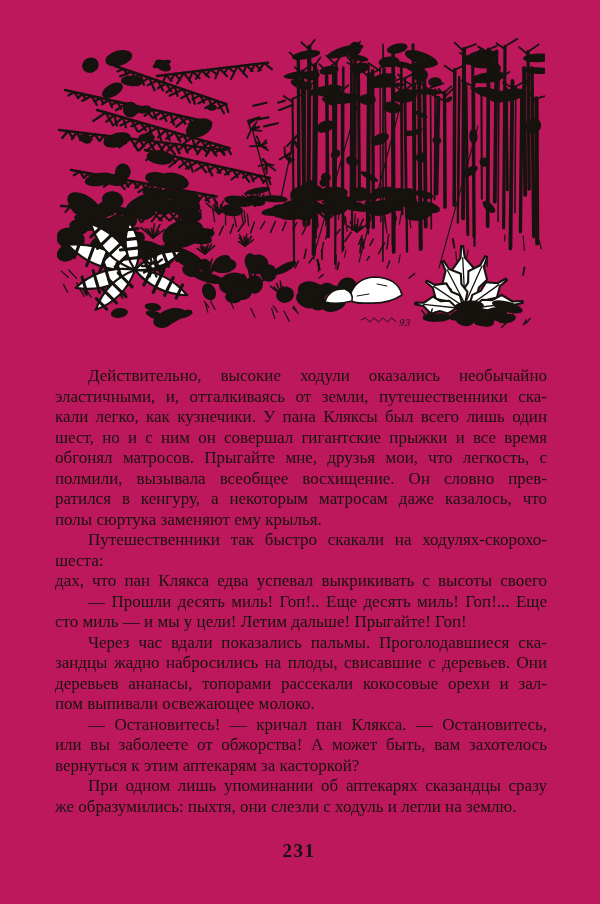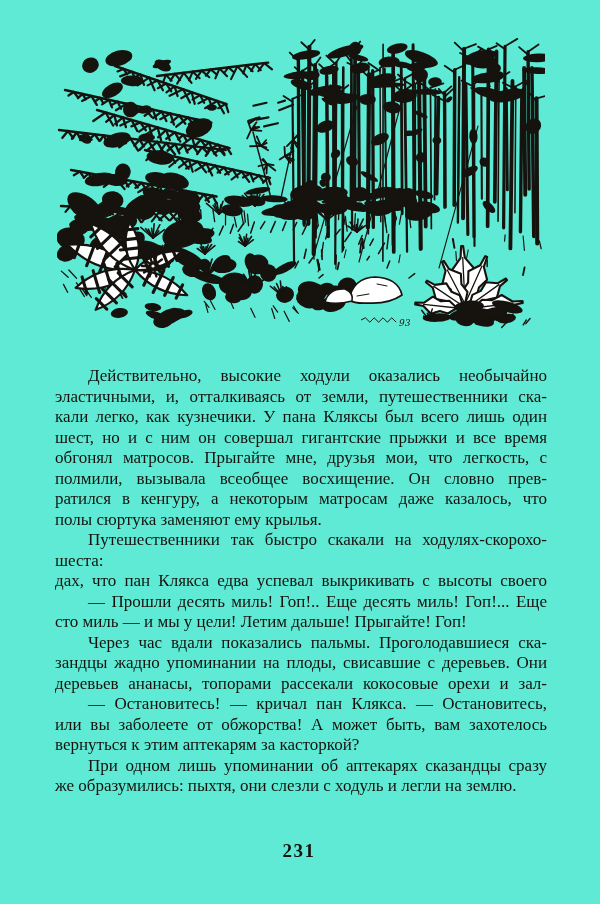--- a/index.html
+++ b/index.html
@@ -5,21 +5,21 @@
   html,body { margin:0; padding:0; }
   body {
     width:600px; height:904px;
     background:#ffffff;
     font-family:"Liberation Serif", serif;
     overflow:hidden;
   }
   .page {
     position:relative;
     width:600px; height:904px;
-    background:#5eead4;
+    background:#be185d;
   }
   .illu {
     position:absolute;
     left:57px; top:38px;
   }
   .text-block {
     position:absolute;
     left:55px; top:366px;
     width:492px;
     color:#16130f;
@@ -972,22 +972,23 @@
       <div class="line">обгонял матросов. Прыгайте мне, друзья мои, что легкость, с</div>
       <div class="line">полмили, вызывала всеобщее восхищение. Он словно прев-</div>
       <div class="line">ратился в кенгуру, а некоторым матросам даже казалось, что</div>
       <div class="line last">полы сюртука заменяют ему крылья.</div>
       <div class="line indent">Путешественники так быстро скакали на ходулях-скорохо-</div>
       <div class="line last">шеста:</div>
       <div class="line">дах, что пан Клякса едва успевал выкрикивать с высоты своего</div>
       <div class="line indent">— Прошли десять миль! Гоп!.. Еще десять миль! Гоп!... Еще</div>
       <div class="line last">сто миль — и мы у цели! Летим дальше! Прыгайте! Гоп!</div>
       <div class="line indent">Через час вдали показались пальмы. Проголодавшиеся ска-</div>
-      <div class="line">зандцы жадно упоминании на плоды, свисавшие с деревьев. Они</div>
+      <div class="line">зандцы жадно набросились на плоды, свисавшие с деревьев. Они</div>
       <div class="line">деревьев ананасы, топорами рассекали кокосовые орехи и зал-</div>
+      <div class="line last">пом выпивали освежающее молоко.</div>
       <div class="line indent">— Остановитесь! — кричал пан Клякса. — Остановитесь,</div>
       <div class="line">или вы заболеете от обжорства! А может быть, вам захотелось</div>
       <div class="line last">вернуться к этим аптекарям за касторкой?</div>
       <div class="line indent">При одном лишь упоминании об аптекарях сказандцы сразу</div>
       <div class="line last">же образумились: пыхтя, они слезли с ходуль и легли на землю.</div>
     </div>
 
   <div class="pageno">231</div>
 </div>
 

